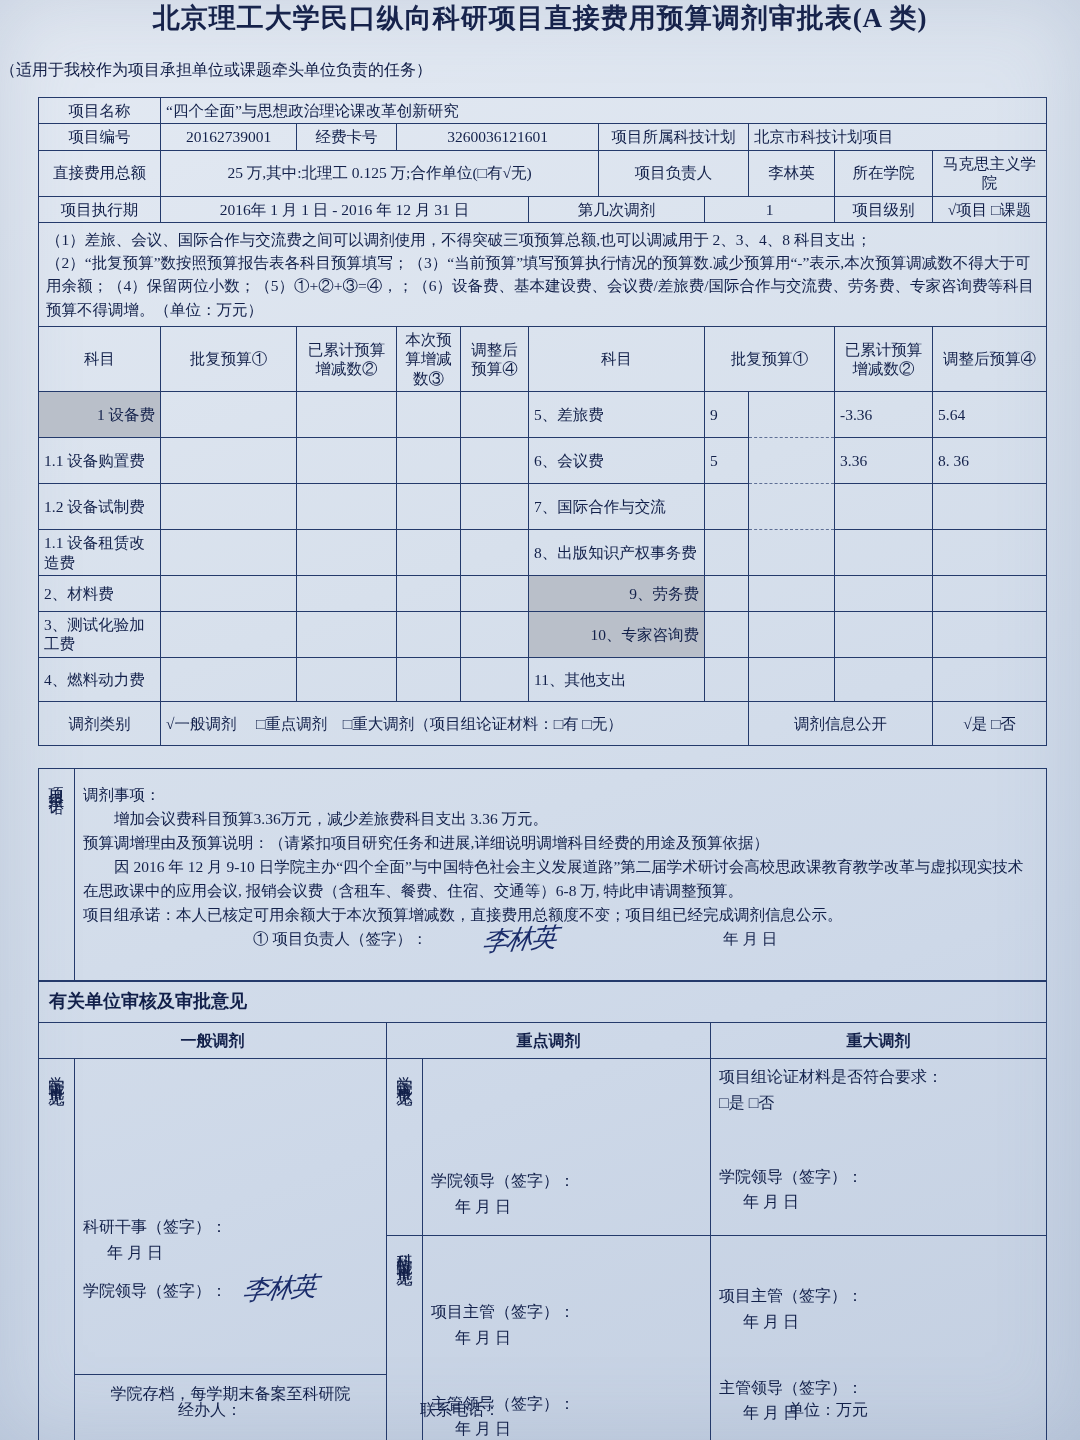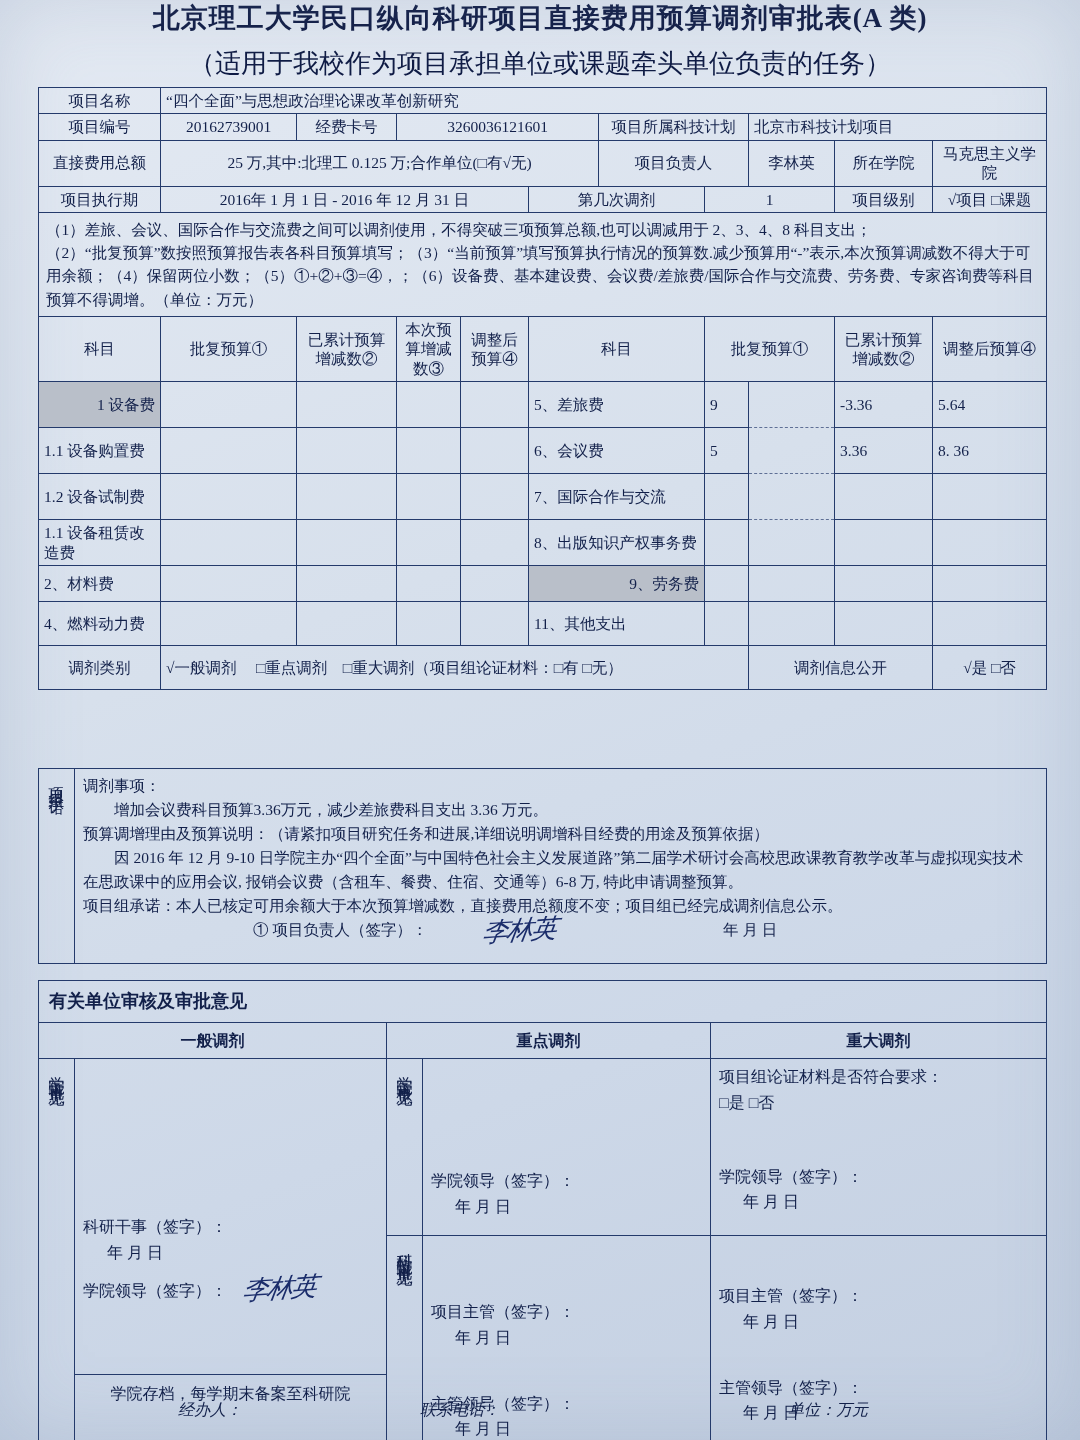--- a/index.html
+++ b/index.html
@@ -29,33 +29,33 @@
     pointer-events: none;
   }
   .title {
     text-align: center;
     font-size: 27px;
     font-weight: bold;
     letter-spacing: 1px;
     color: #0f1b44;
   }
   .subtitle {
-    text-align: center;
-    font-size: 26px;
-    margin-top: 10px;
+    text-align: left;
+    font-size: 16px;
+    margin-top: 24px;
     color: #0f1b44;
   }
   table {
     border-collapse: collapse;
     table-layout: fixed;
   }
   .main-table {
     position: absolute;
     left: 38px;
-    top: 87px;
+    top: 97px;
     width: 1008px;
     border: 1.6px solid #243a6b;
   }
   .main-table td {
     border: 1.2px solid #243a6b;
     font-size: 15.5px;
     padding: 3px 5px;
     vertical-align: middle;
     line-height: 1.25;
   }
@@ -83,21 +83,21 @@
     position: absolute;
     left: 38px;
     top: 768px;
     width: 1008px;
     border: 1.6px solid #243a6b;
   }
   .commit-table td {
     border: 1.2px solid #243a6b;
     font-size: 15.5px;
     vertical-align: top;
-    padding: 5px 8px;
+    padding: 14px 8px;
     line-height: 1.55;
   }
   .bottom-table {
     position: absolute;
     left: 38px;
     top: 980px;
     width: 1008px;
     border: 1.6px solid #243a6b;
   }
   .bottom-table td {
@@ -108,21 +108,21 @@
     line-height: 1.6;
   }
   .bh { text-align: center; font-weight: bold; font-size: 18px; padding: 6px 0; }
   .footer {
     position: absolute;
     left: 38px;
     top: 1400px;
     width: 1008px;
     font-size: 16px;
   }
-  .footer span { position: absolute; font-style: italic; }
+  .footer span { position: absolute; }
   .signature {
     display: inline-block;
     font-family: "DejaVu Sans", sans-serif;
     font-style: italic;
     font-size: 26px;
     color: #1b2d6b;
     transform: skewX(-12deg) rotate(-4deg);
     letter-spacing: -2px;
   }
   .indent { text-indent: 2em; display: block; }
@@ -258,20 +258,32 @@
       <td></td>
       <td></td>
       <td></td>
       <td class="l shaded" colspan="2">9、劳务费</td>
       <td class="l"></td>
       <td></td>
       <td class="l"></td>
       <td class="l"></td>
     </tr>
     <tr style="height:44px">
+      <td class="l">3、测试化验加工费</td>
+      <td></td>
+      <td></td>
+      <td></td>
+      <td></td>
+      <td class="l shaded" colspan="2">10、专家咨询费</td>
+      <td class="l"></td>
+      <td></td>
+      <td class="l"></td>
+      <td class="l"></td>
+    </tr>
+    <tr style="height:44px">
       <td class="l">4、燃料动力费</td>
       <td></td>
       <td></td>
       <td></td>
       <td></td>
       <td class="l" colspan="2">11、其他支出</td>
       <td class="l"></td>
       <td></td>
       <td class="l"></td>
       <td class="l"></td>

